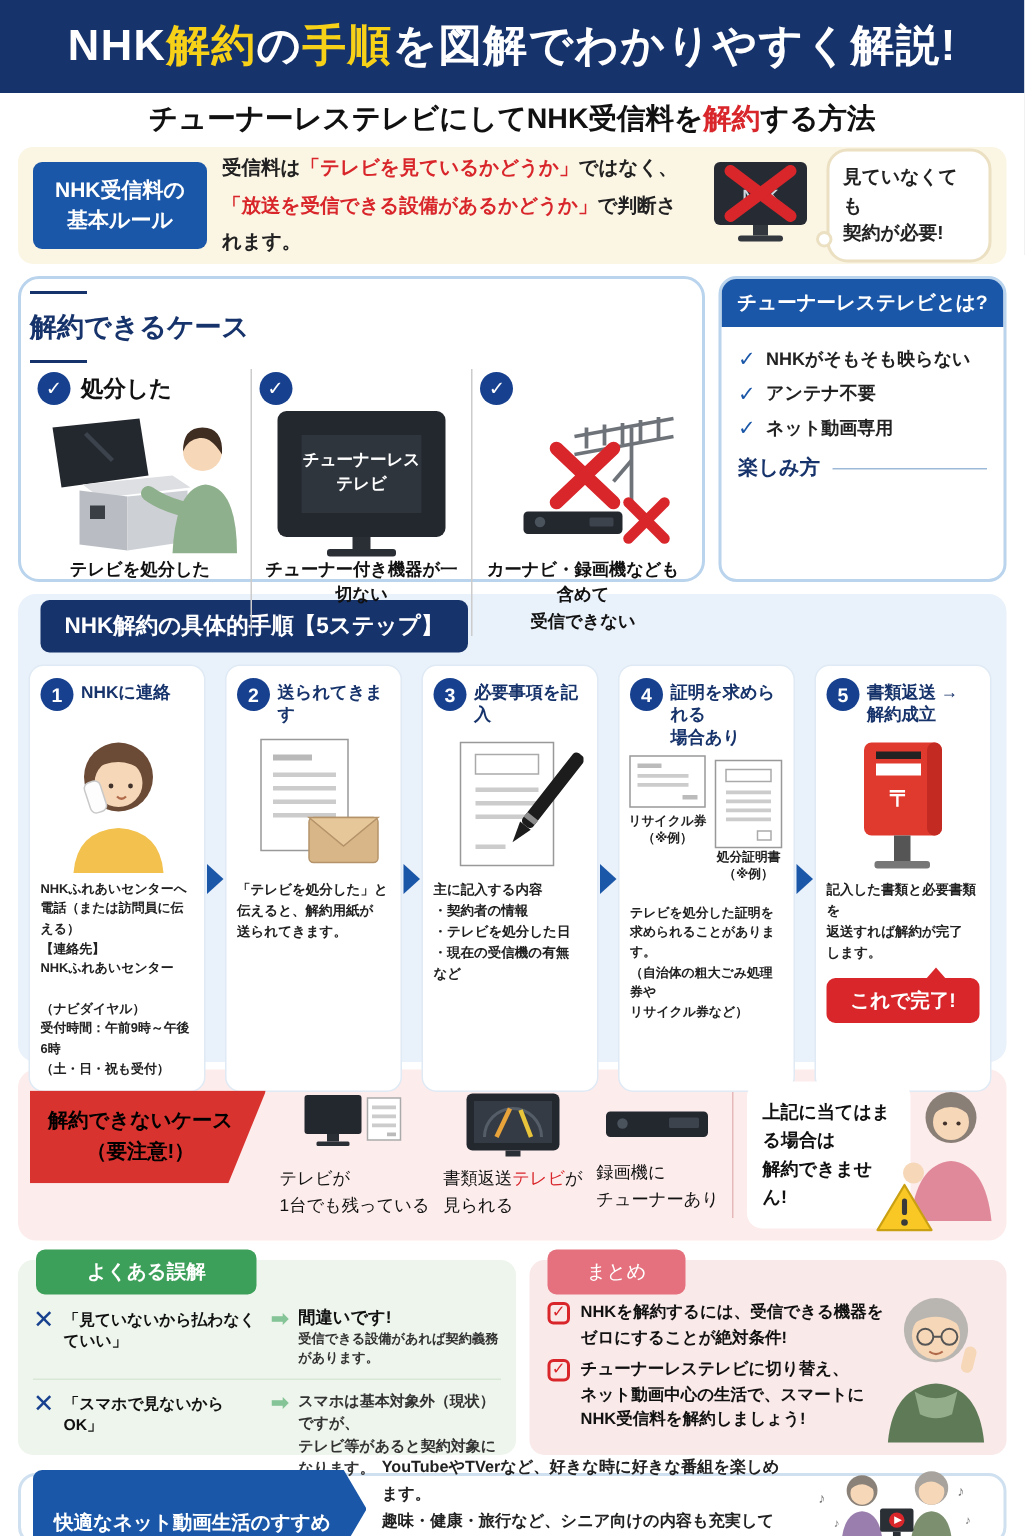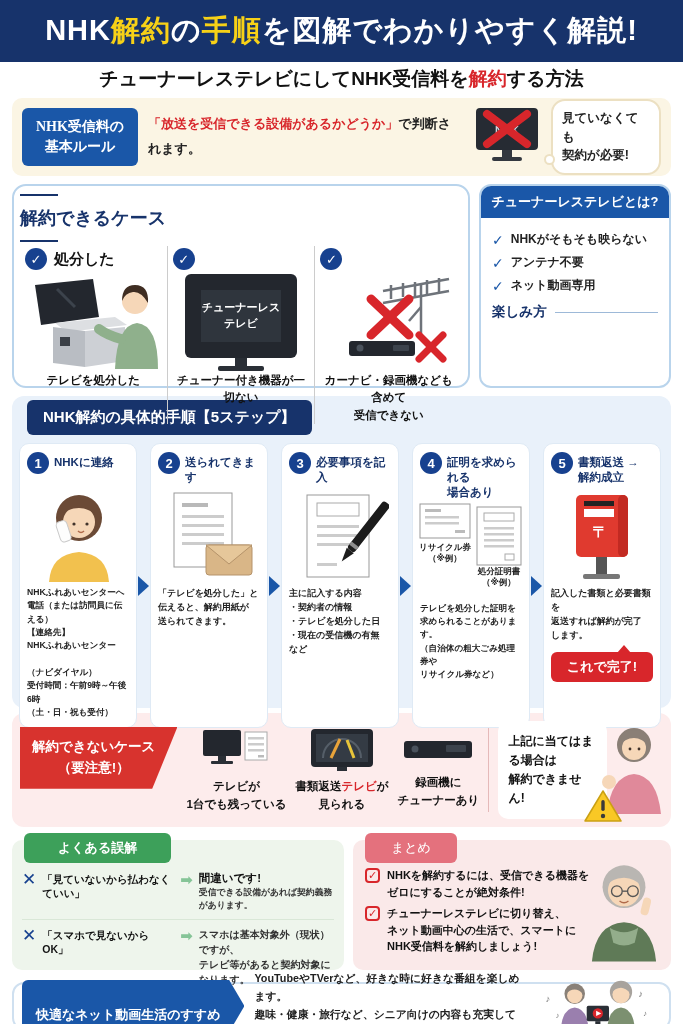--- a/index.html
+++ b/index.html
@@ -10,21 +10,21 @@
 
   
   .top-banner { height:62px; background:#17336b; display:flex; align-items:center; justify-content:center; }
   .top-banner h1 { color:#fff; font-size:29px; font-weight:bold; letter-spacing:1px; }
   .top-banner .yw { color:#f7d117; }
   .subtitle { height:34px; display:flex; align-items:center; justify-content:center; font-size:19px; font-weight:bold; color:#111; }
   .subtitle .red { color:#d8262b; }
 
   
   .rule-box { margin:2px 12px 8px; background:#fbf5e4; border-radius:10px; padding:10px 10px; display:flex; align-items:center; gap:10px; height:78px; }
-  .rule-badge { width:116px; flex:none; background:#1a57a8; color:#fff; border-radius:6px; text-align:center; font-weight:bold; font-size:14px; line-height:1.4; padding:9px 2px; white-space:pre-line;font-family:Liberation Serif, serif; }
+  .rule-badge { width:116px; flex:none; background:#1a57a8; color:#fff; border-radius:6px; text-align:center; font-weight:bold; font-size:14px; line-height:1.4; padding:9px 2px; white-space:pre-line; }
   .rule-text { flex:1; font-size:13px; font-weight:bold; line-height:1.9; color:#222; }
   .rule-text .red { color:#d8262b; }
   .rule-tv { flex:none; }
   .rule-bubble { flex:none; width:110px; background:#fff; border:2px solid #ece0c2; border-radius:14px; font-size:12.5px; font-weight:bold; color:#222; padding:8px 9px; line-height:1.5; position:relative; }
   .rule-bubble::before { content:""; position:absolute; left:-9px; bottom:8px; width:7px; height:7px; background:#fff; border:2px solid #ece0c2; border-radius:50%; }
 
   
   .cases-row { display:flex; gap:9px; margin:0 12px; }
   .cases-box { width:458px; border:2px solid #b9d4ec; border-radius:14px; padding:8px 6px 8px; height:204px; position:relative; background:#fff; }
   .cases-title { display:flex; align-items:flex-start; justify-content:center; gap:10px; color:#17336b; font-weight:bold; font-size:18px; margin-bottom:4px;flex-direction:column; }
@@ -70,23 +70,23 @@
   .step-illus { height:102px; display:flex; align-items:center; justify-content:center; gap:4px; }
   .step-illus.col4 { align-items:flex-start; }
   .doc-col { display:flex; flex-direction:column; align-items:center; }
   .doc-label { font-size:8.5px; font-weight:bold; text-align:center; line-height:1.35; color:#222; }
   .step-body { font-size:9px; font-weight:bold; line-height:1.55; color:#222; }
   .done-btn { background:#d8262b; color:#fff; font-weight:bold; font-size:13px; text-align:center; border-radius:6px; padding:6px 0; margin-top:9px; position:relative; }
   .done-btn::before { content:""; position:absolute; top:-7px; right:22px; width:0; height:0; border-left:7px solid transparent; border-right:7px solid transparent; border-bottom:8px solid #d8262b; }
 
   
   .nc-box { margin:5px 12px 0; background:#fdecec; border-radius:12px; height:114px; display:flex; align-items:center; padding:8px 8px; gap:9px; }
-  .nc-ribbon { flex:none; background:#d8332e; color:#ffffff; font-weight:bold; font-size:13.5px; text-align:center; line-height:1.55; padding:10px 22px 10px 12px; clip-path:polygon(0 0,100% 0,84% 100%,0 100%); align-self:flex-start; margin-top:6px; }
+  .nc-ribbon { flex:none; background:#d8332e; color:#000000; font-weight:bold; font-size:13.5px; text-align:center; line-height:1.55; padding:10px 22px 10px 12px; clip-path:polygon(0 0,100% 0,84% 100%,0 100%); align-self:flex-start; margin-top:6px; }
   .nc-item { display:flex; flex-direction:column; align-items:center; gap:3px; flex:none; }
-  .nc-caption { font-weight:bold; font-size:11.5px; text-align:center; line-height:1.5; color:#111; }
+  .nc-caption { font-weight:normal; font-size:11.5px; line-height:1.5; color:#111; }
   .nc-caption .red { color:#d8262b; }
   .nc-divider { width:1px; height:84px; background:#e5b9b9; flex:none; }
   .nc-right { position:relative; display:flex; align-items:center; }
   .nc-warnbox { background:#fff; border-radius:10px; padding:11px 10px; font-weight:bold; font-size:12px; line-height:1.6; color:#111; }
   .nc-warn-tri { position:absolute; left:86px; bottom:-8px; }
   .nc-person { margin-left:-6px; }
 
   
   .bottom-row { display:flex; gap:9px; margin:13px 12px 0; }
   .mis-box { width:332px; background:#eef5ec; border-radius:10px; position:relative; padding:24px 10px 8px; height:130px; }
@@ -123,20 +123,21 @@
   <div class="subtitle">
       <span>チューナーレステレビにしてNHK受信料を</span>
       <span class="red">解約</span>
       <span>する方法</span>
     </div>
 
   <div class="rule-box">
     <div class="rule-badge pre">NHK受信料の
 基本ルール</div>
     <div class="rule-text">
+      <div><span>受信料は</span><span class="red">「テレビを見ているかどうか」</span><span>ではなく、</span></div>
       <div><span class="red">「放送を受信できる設備があるかどうか」</span><span>で判断されます。</span></div>
     </div>
     <div class="rule-tv">
       <svg width="68" height="58" viewBox="0 0 68 58">
         <rect x="3" y="2" width="62" height="42" rx="4" fill="#262b33"></rect>
         <text x="34" y="28" fill="#cfd6df" font-size="11" font-weight="bold" text-anchor="middle">NHK</text>
         <g stroke="#d8262b" stroke-width="8" stroke-linecap="round">
             <line x1="14" y1="8" x2="54" y2="38"></line>
             <line x1="54" y1="8" x2="14" y2="38"></line>
           </g>

